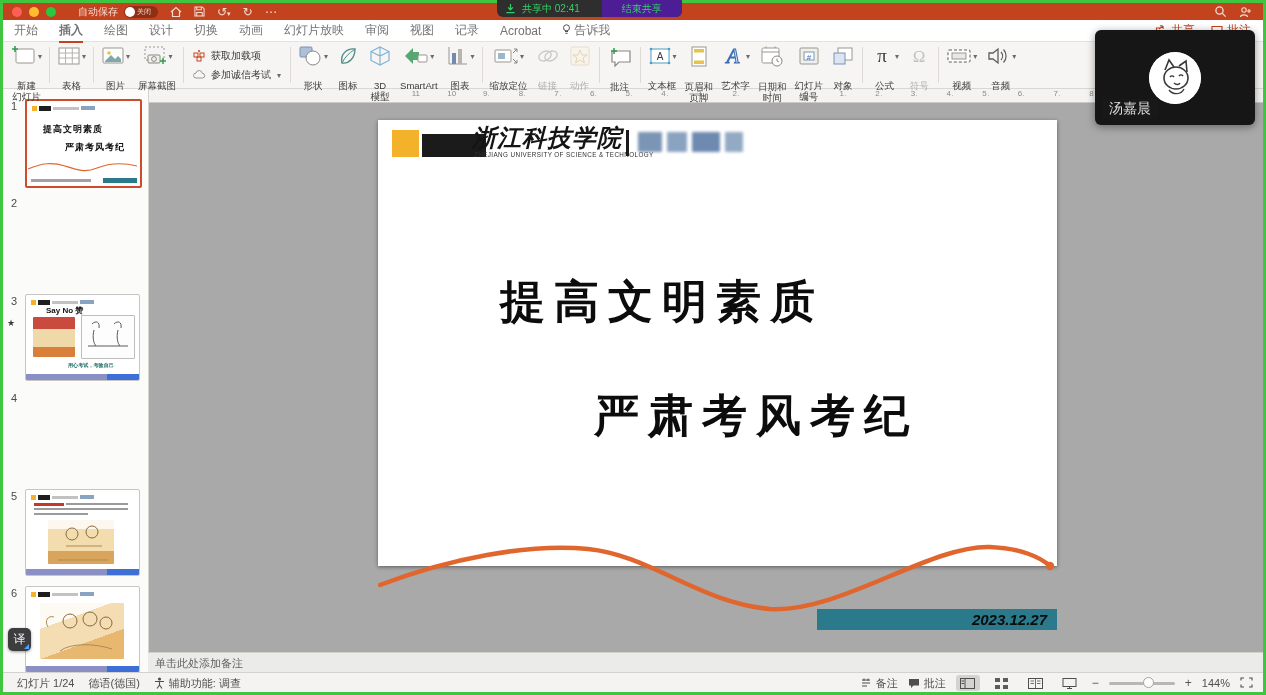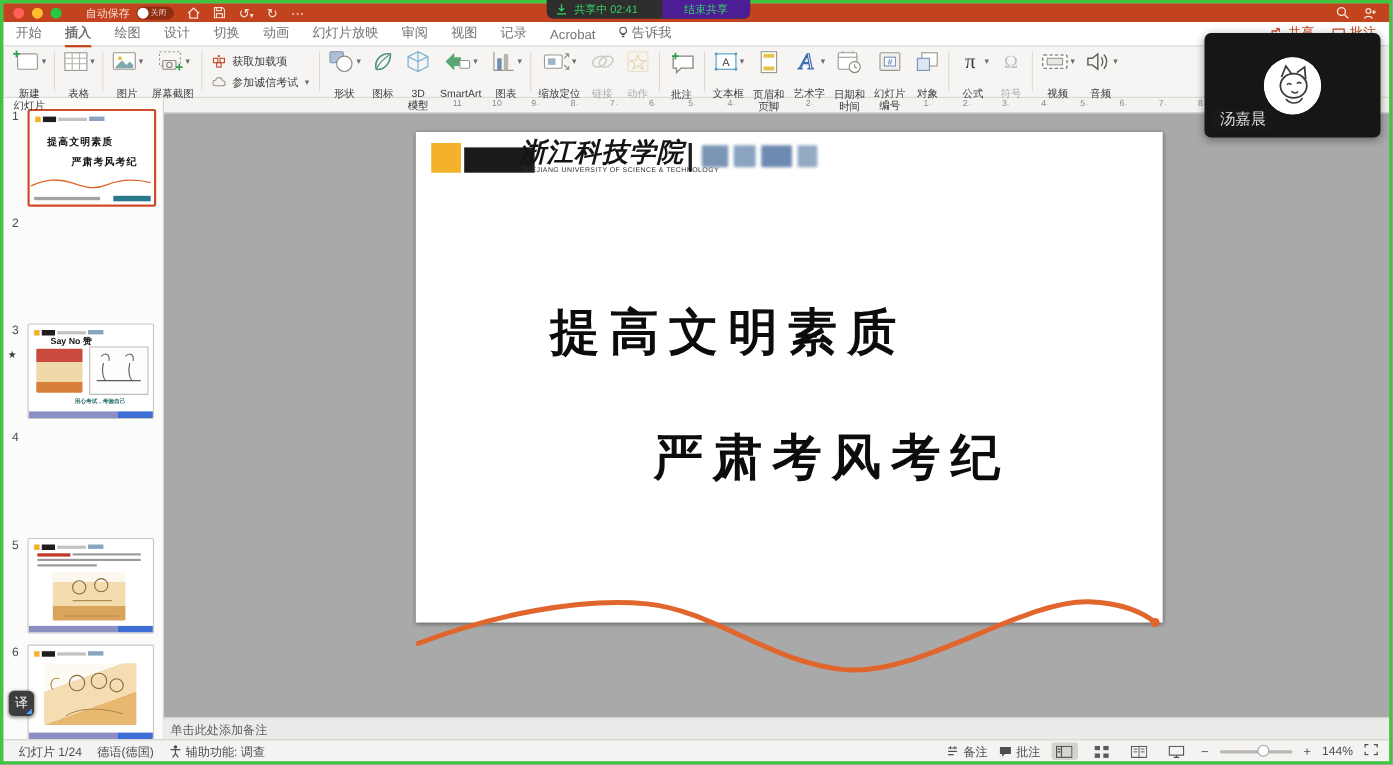--- a/index.html
+++ b/index.html
@@ -629,20 +629,23 @@
 
     <div class="title1">提高文明素质</div>
     <div class="title2">严肃考风考纪</div>
 
     <svg class="wave" viewBox="0 0 679 88">
       <path d="M2 52 C70 26 150 10 210 16 C272 22 322 70 392 76 C462 80 552 12 612 14 C642 15 662 24 672 33" fill="none" stroke="#e0662e" stroke-width="4.5" stroke-linecap="round"></path>
       <circle cx="672" cy="33" r="4.2" fill="#e0662e"></circle>
     </svg>
 
 
+    <div class="datebox">
+      <span>2023.12.27</span>
+    </div>
   </div>
 </div>
 
 <div class="abs notes">
   <span>单击此处添加备注</span>
 </div>
 
 <div class="abs statusbar">
   <span class="sb-item">幻灯片 1/24</span>
   <span class="sb-item">德语(德国)</span>

